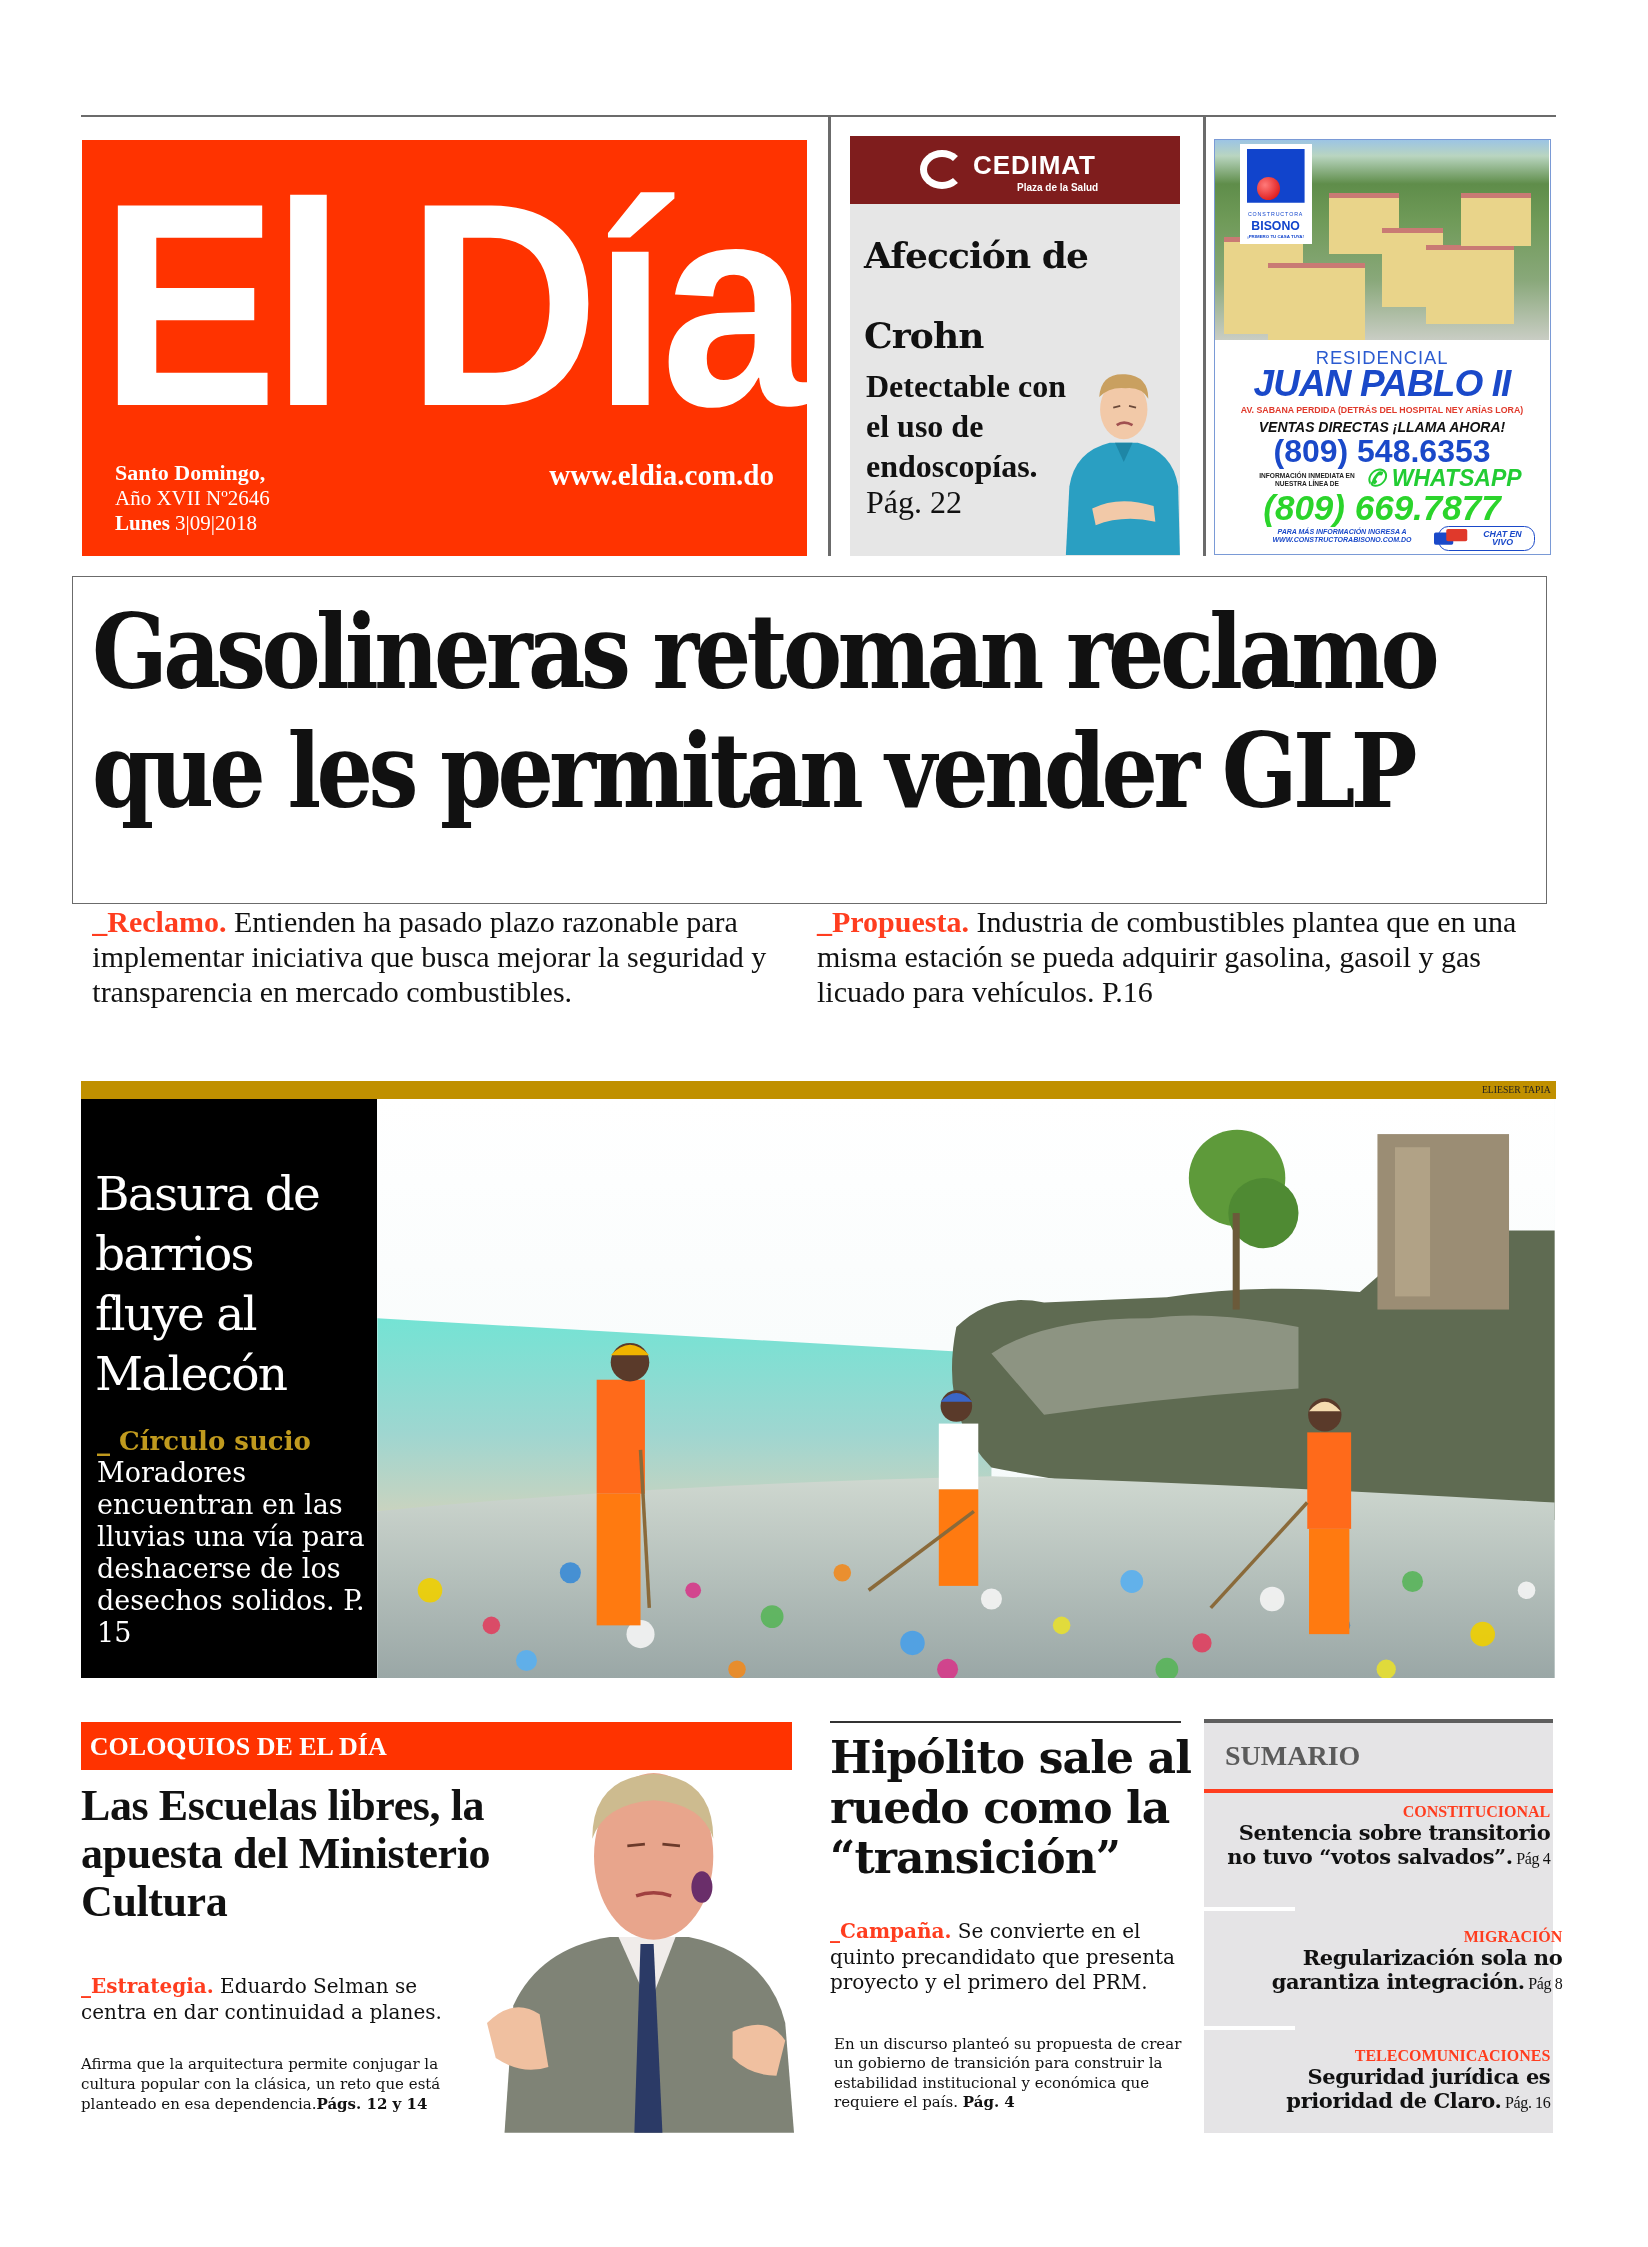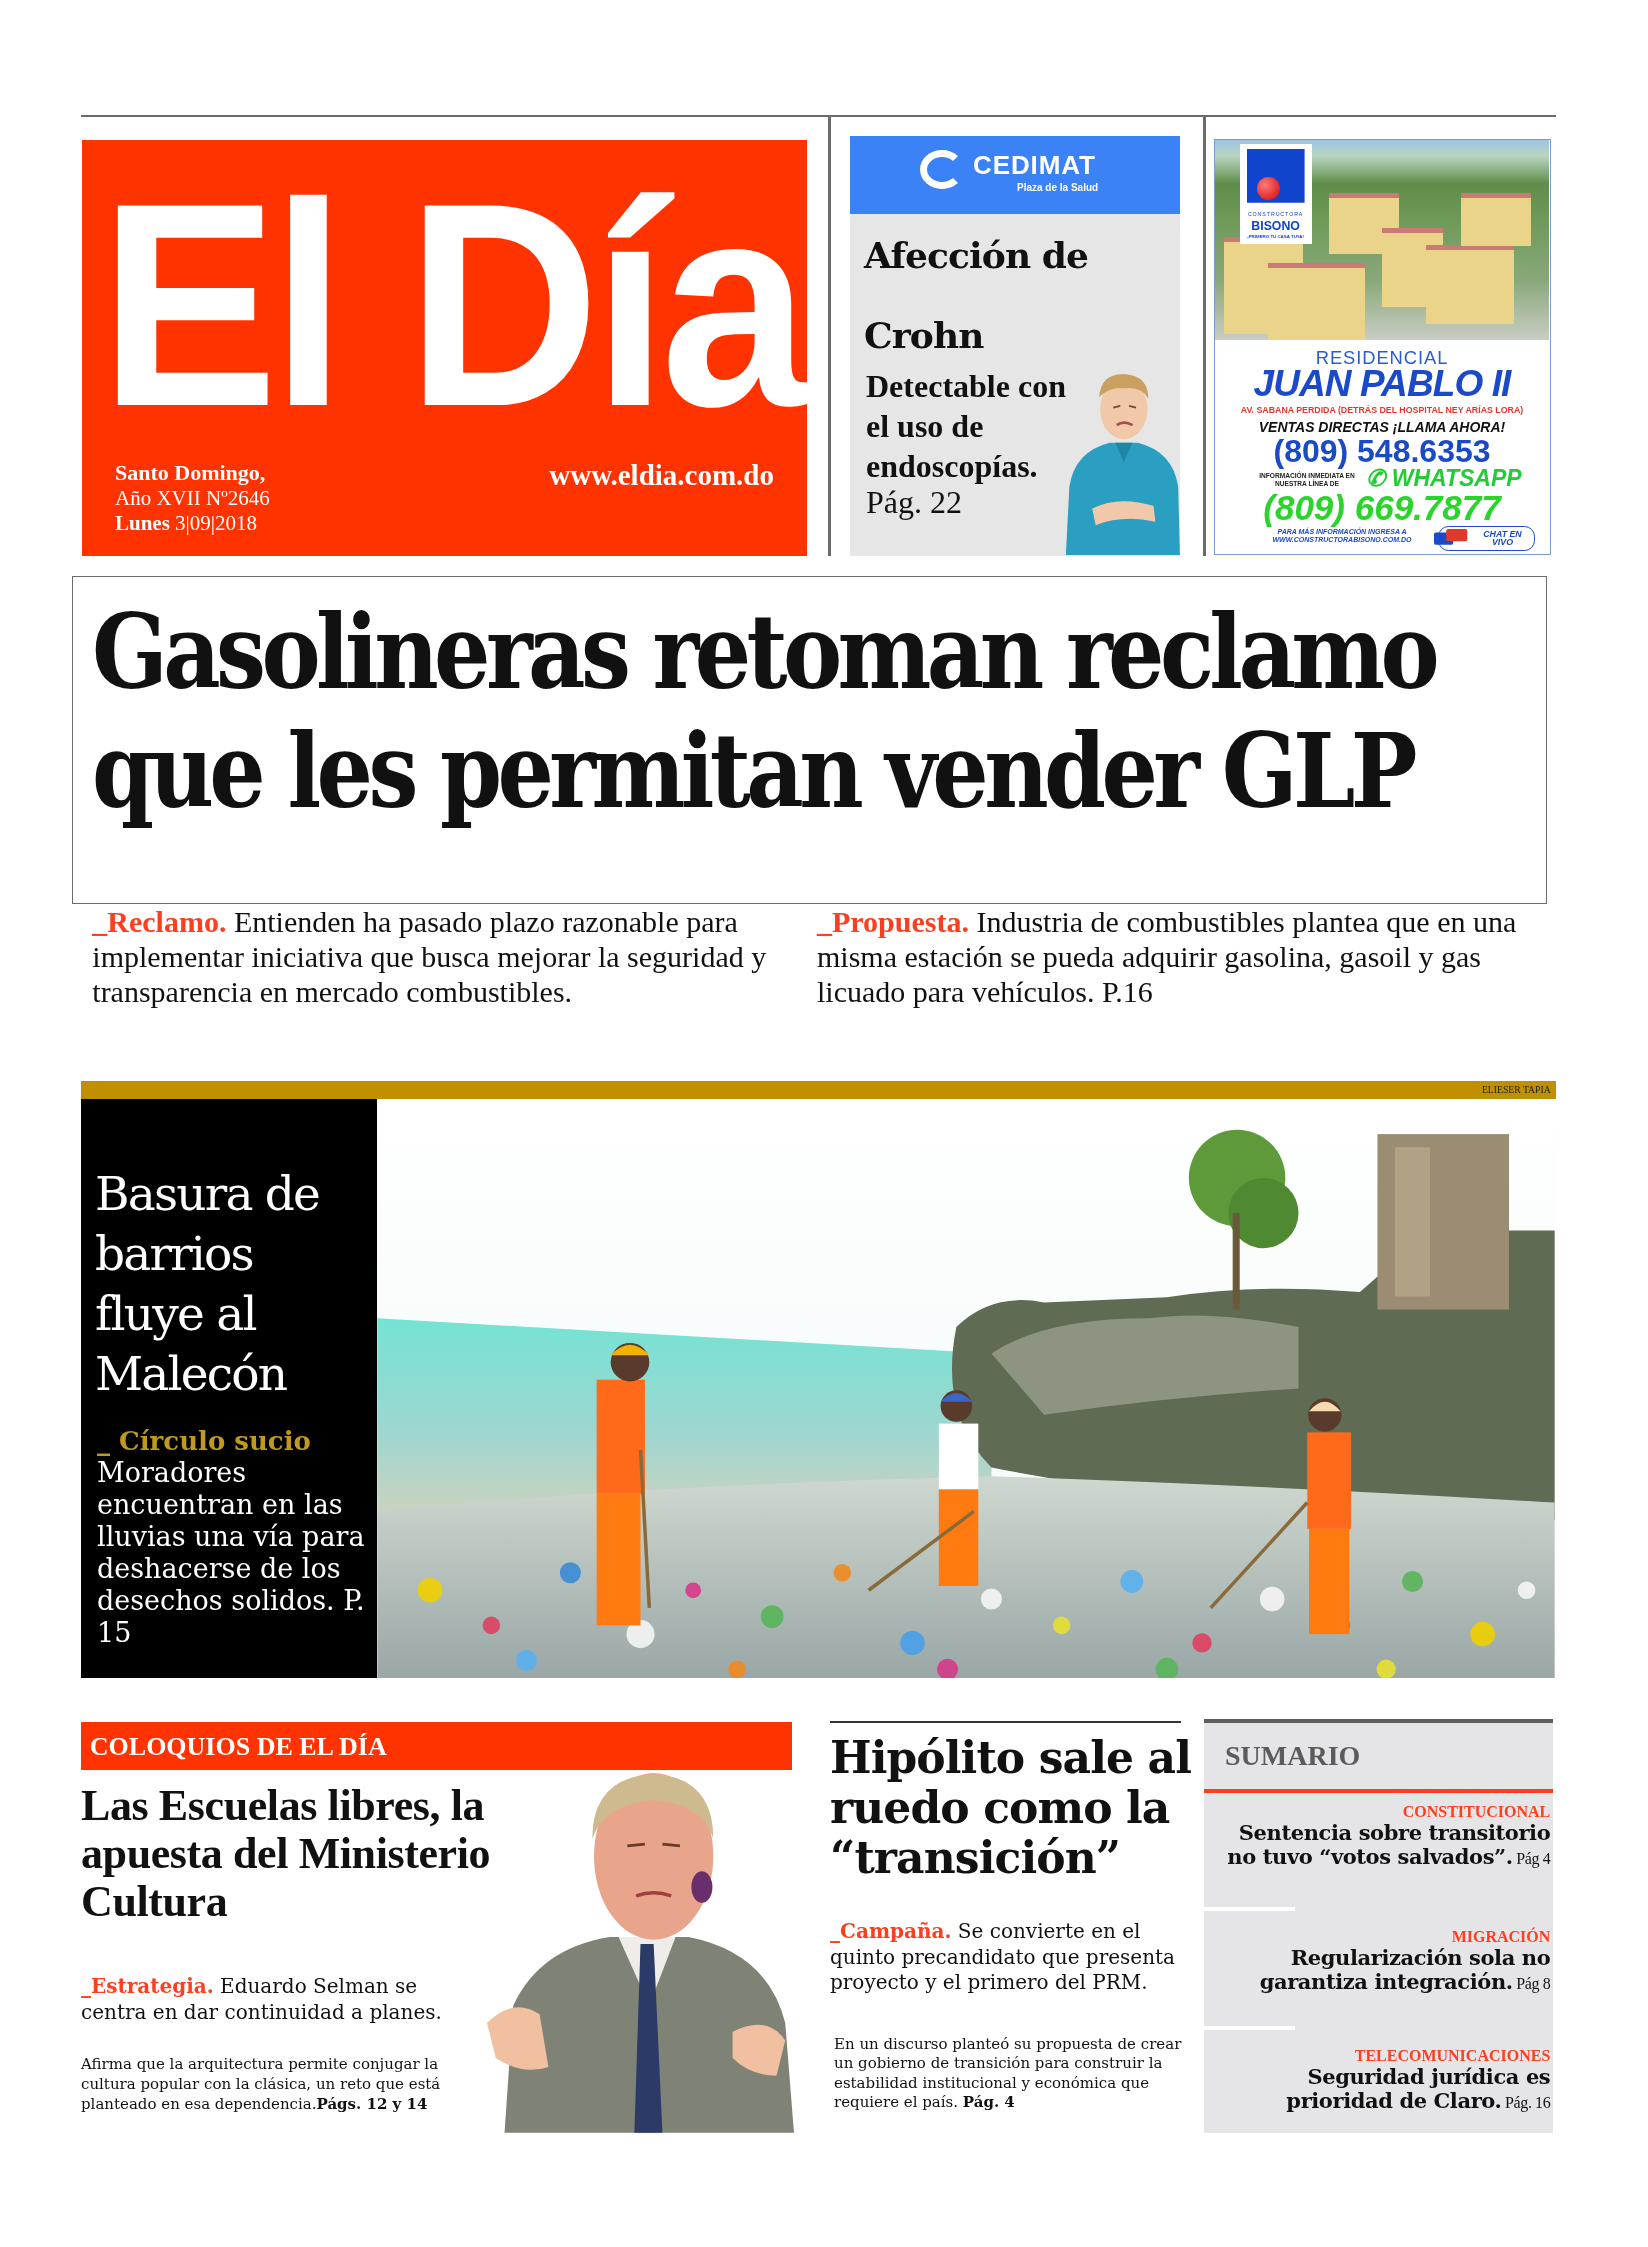--- a/index.html
+++ b/index.html
@@ -15,21 +15,21 @@
   .logo { left: 82px; top: 140px; width: 725px; height: 416px; background: #ff3300; }
   .logo-text { position: absolute; left: 17.6px; top: 19.3px; color: #fff; font-family: "Liberation Sans", sans-serif; font-weight: 700; font-size: 290px; line-height: 1; letter-spacing: -7px; transform: scaleX(0.92); transform-origin: left top; white-space: nowrap; }
   .logo-city { position: absolute; left: 33px; top: 320px; color: #fff; font-family: "Liberation Serif", serif; font-weight: 700; font-size: 22px; }
   .logo-issue { position: absolute; left: 33px; top: 346px; color: #fff; font-family: "Liberation Serif", serif; font-size: 21px; }
   .logo-date { position: absolute; left: 33px; top: 371px; color: #fff; font-family: "Liberation Serif", serif; font-size: 21px; }
   .logo-date b { font-weight: 700; }
   .logo-url { position: absolute; right: 33px; top: 319px; color: #fff; font-family: "Liberation Serif", serif; font-weight: 700; font-size: 29px; }
 
   
   .cedimat { left: 850px; top: 136px; width: 330px; height: 420px; background: #e6e6e6; overflow: hidden; }
-  .ced-band { position: absolute; left: 0; top: 0; width: 330px; height: 78px; background: #3b82f6; }
+  .ced-band { position: absolute; left: 0; top: 0; width: 330px; height: 68px; background: #7f1d1d; }
   .ced-logo { position: absolute; left: 70px; top: 14px; width: 44px; height: 39px; border: 7px solid #fff; border-radius: 50%; border-right-color: transparent; }
   .ced-name { position: absolute; left: 123px; top: 14px; color: #fff; font-family: "Liberation Sans", sans-serif; font-weight: 700; font-size: 26px; letter-spacing: 0.9px; }
   .ced-sub { position: absolute; left: 167px; top: 46px; color: #fff; font-family: "Liberation Sans", sans-serif; font-size: 10px; font-weight: 700; }
   .ced-title { position: absolute; left: 14px; top: 79px; width: 307px; font-family: "DejaVu Serif", serif; font-weight: 700; font-size: 36px; line-height: 80px; letter-spacing: -0.9px; }
   .ced-dek { position: absolute; left: 16px; top: 230px; width: 211px; font-family: "Liberation Serif", serif; font-weight: 700; font-size: 32px; line-height: 40px; }
   .ced-page { position: absolute; left: 16px; top: 348px; font-family: "Liberation Serif", serif; font-size: 32px; }
   .ced-person { position: absolute; right: 0; top: 219px; width: 123px; height: 200px; }
 
   
   .bisono { left: 1214px; top: 139px; width: 337px; height: 416px; border: 1.8px solid #7a9ad6; background: #fff; overflow: hidden; }
@@ -287,21 +287,21 @@
   <div class="sum-top"></div>
   <div class="sum-head">SUMARIO</div>
   <div class="sum-red"></div>
 
   <div class="sum-item" style="top:84px;">
     <div class="sum-cat">CONSTITUCIONAL</div>
     <div class="sum-title"><span>Sentencia sobre transitorio no tuvo “votos salvados”.</span><span class="sum-page"> Pág 4</span></div>
   </div>
   <div class="sum-sep" style="top:188px;"></div>
 
-  <div class="sum-item" style="top:209px;">
+  <div class="sum-item" style="top:209px;margin-left:12px;">
     <div class="sum-cat">MIGRACIÓN</div>
     <div class="sum-title"><span>Regularización sola no garantiza integración.</span><span class="sum-page"> Pág 8</span></div>
   </div>
   <div class="sum-sep" style="top:307px;"></div>
 
   <div class="sum-item" style="top:328px;">
     <div class="sum-cat">TELECOMUNICACIONES</div>
     <div class="sum-title"><span>Seguridad jurídica es prioridad de Claro.</span><span class="sum-page"> Pág. 16</span></div>
   </div>
 </div>

